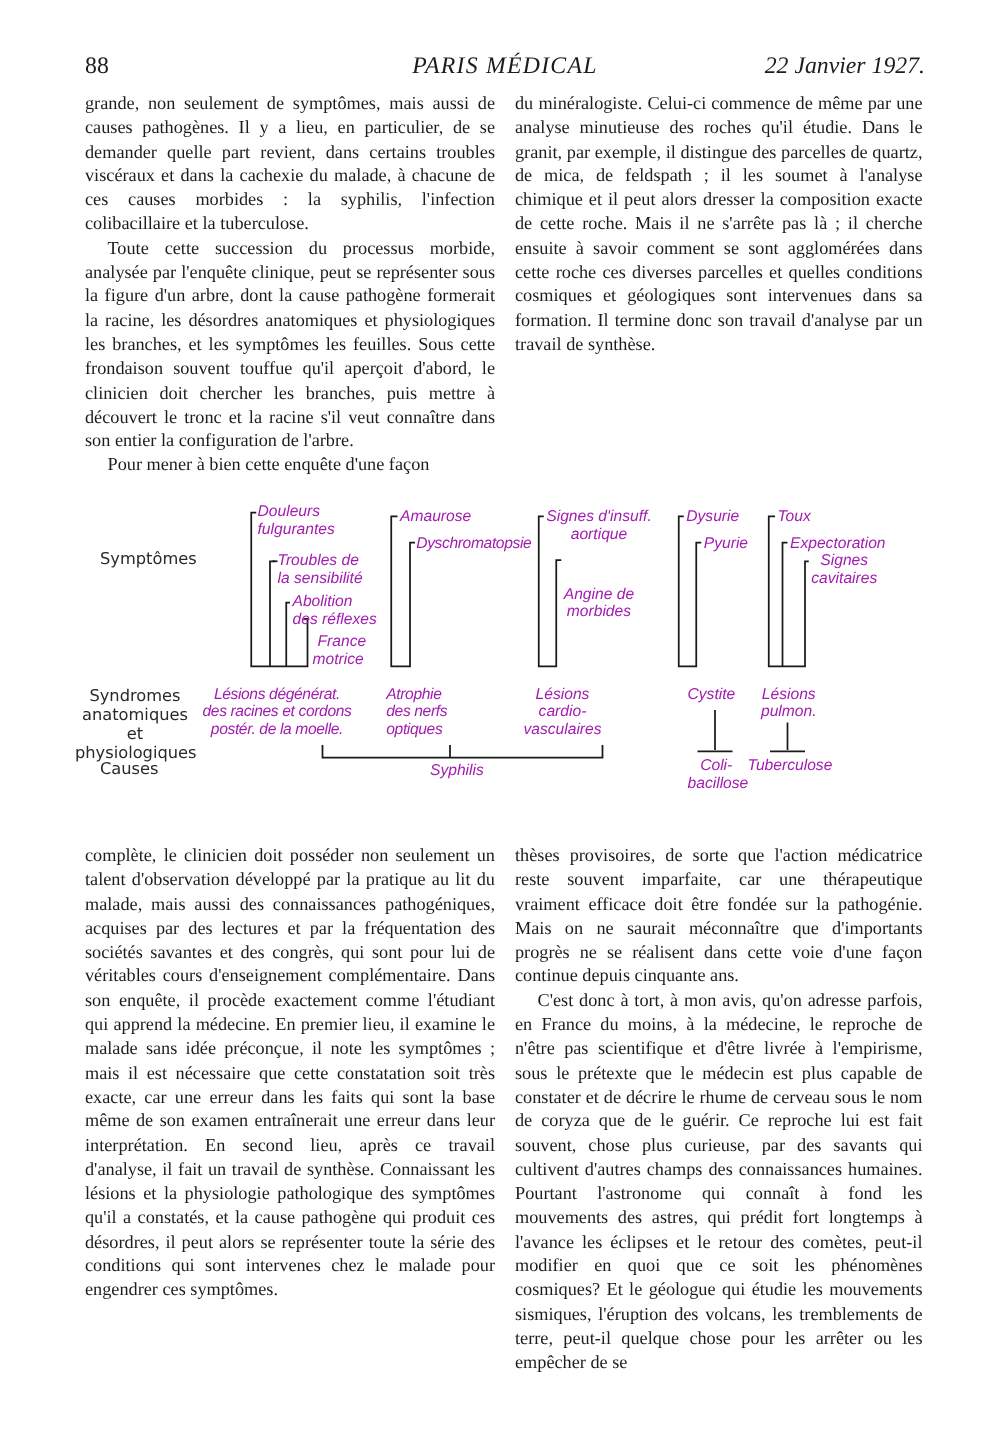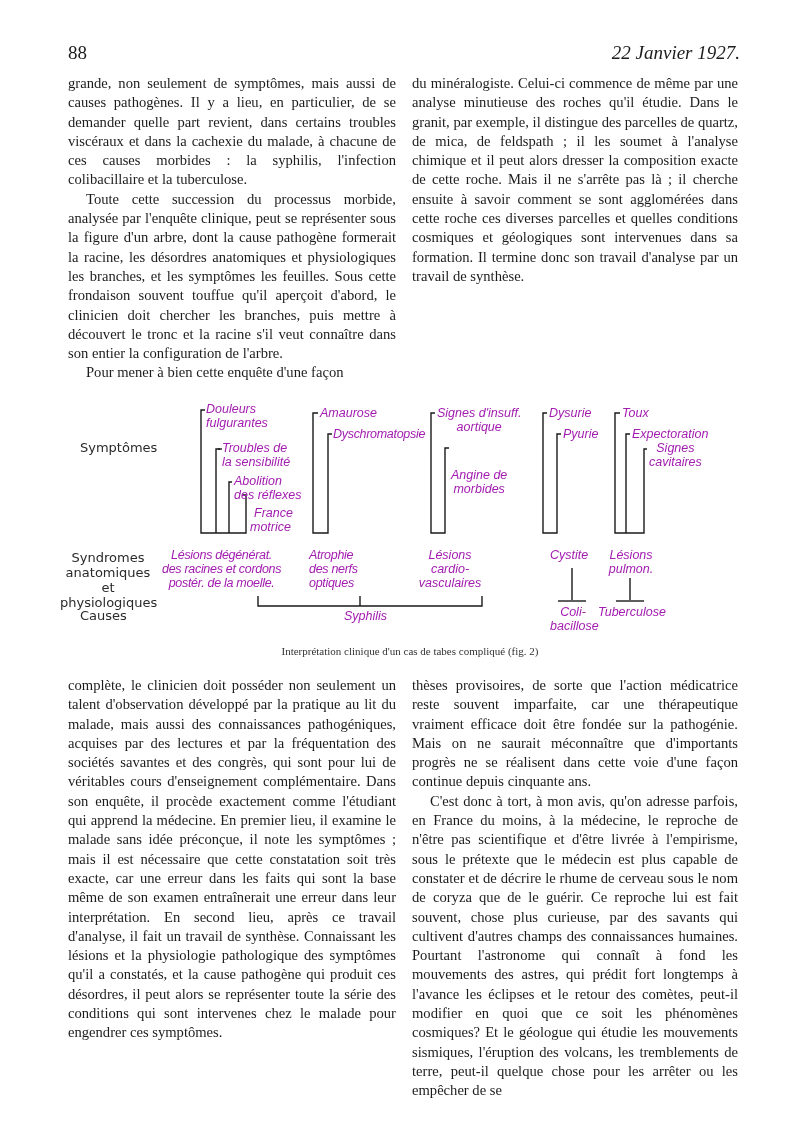--- a/index.html
+++ b/index.html
@@ -19,20 +19,21 @@
   .fig-svg { position: absolute; left: 0; top: 0; }
   .lbl { position: absolute; font-family: Liberation Sans, sans-serif; font-size: 12.5px; font-style: italic; line-height: 14px; color: #a21caf; white-space: nowrap; }
   .row-lbl { position: absolute; font-family: "DejaVu Sans", sans-serif; font-size: 13px; line-height: 15px; color: #2a2a2a; }
   .caption { position: absolute; left: 0; width: 700px; top: 245px; text-align: center; font-family: "Liberation Serif", serif; font-size: 11px; color: #333; }
 </style>
 </head>
 <body>
 
 <div class="header">
   <span class="page-num">88</span>
+  <span class="journal">PARIS MÉDICAL</span>
   <span class="date">22 Janvier 1927.</span>
 </div>
 
 <div class="col col-l-top">
   <p>grande, non seulement de symptômes, mais aussi de causes pathogènes. Il y a lieu, en particulier, de se demander quelle part revient, dans certains troubles viscéraux et dans la cachexie du malade, à chacune de ces causes morbides : la syphilis, l'infection colibacillaire et la tuberculose.</p>
   <p class="indent">Toute cette succession du processus morbide, analysée par l'enquête clinique, peut se représenter sous la figure d'un arbre, dont la cause pathogène formerait la racine, les désordres anatomiques et physiologiques les branches, et les symptômes les feuilles. Sous cette frondaison souvent touffue qu'il aperçoit d'abord, le clinicien doit chercher les branches, puis mettre à découvert le tronc et la racine s'il veut connaître dans son entier la configuration de l'arbre.</p>
   <p class="indent">Pour mener à bien cette enquête d'une façon</p>
 </div>
 
 <div class="col col-r-top">
@@ -130,21 +131,20 @@
     <div>pulmon.</div>
   </div>
 
   <div class="lbl" style="left:284px; top:209px;">Syphilis</div>
   <div class="lbl" style="left:490px; top:205px; width:46px; text-align:center;">
     <div>Coli-</div>
     <div>bacillose</div>
   </div>
   <div class="lbl" style="left:538px; top:205px;">Tuberculose</div>
 
-  <div class="caption">Interprétation clinique d'un cas de tabes compliqué (fig. 2)</div>
 </div>
 
 <div class="col col-l-bot">
   <p>complète, le clinicien doit posséder non seulement un talent d'observation développé par la pratique au lit du malade, mais aussi des connaissances pathogéniques, acquises par des lectures et par la fréquentation des sociétés savantes et des congrès, qui sont pour lui de véritables cours d'enseignement complémentaire. Dans son enquête, il procède exactement comme l'étudiant qui apprend la médecine. En premier lieu, il examine le malade sans idée préconçue, il note les symptômes ; mais il est nécessaire que cette constatation soit très exacte, car une erreur dans les faits qui sont la base même de son examen entraînerait une erreur dans leur interprétation. En second lieu, après ce travail d'analyse, il fait un travail de synthèse. Connaissant les lésions et la physiologie pathologique des symptômes qu'il a constatés, et la cause pathogène qui produit ces désordres, il peut alors se représenter toute la série des conditions qui sont intervenes chez le malade pour engendrer ces symptômes.</p>
 </div>
 
 <div class="col col-r-bot">
   <p>thèses provisoires, de sorte que l'action médicatrice reste souvent imparfaite, car une thérapeutique vraiment efficace doit être fondée sur la pathogénie. Mais on ne saurait méconnaître que d'importants progrès ne se réalisent dans cette voie d'une façon continue depuis cinquante ans.</p>
   <p class="indent">C'est donc à tort, à mon avis, qu'on adresse parfois, en France du moins, à la médecine, le reproche de n'être pas scientifique et d'être livrée à l'empirisme, sous le prétexte que le médecin est plus capable de constater et de décrire le rhume de cerveau sous le nom de coryza que de le guérir. Ce reproche lui est fait souvent, chose plus curieuse, par des savants qui cultivent d'autres champs des connaissances humaines. Pourtant l'astronome qui connaît à fond les mouvements des astres, qui prédit fort longtemps à l'avance les éclipses et le retour des comètes, peut-il modifier en quoi que ce soit les phénomènes cosmiques? Et le géologue qui étudie les mouvements sismiques, l'éruption des volcans, les tremblements de terre, peut-il quelque chose pour les arrêter ou les empêcher de se</p>
 </div>

